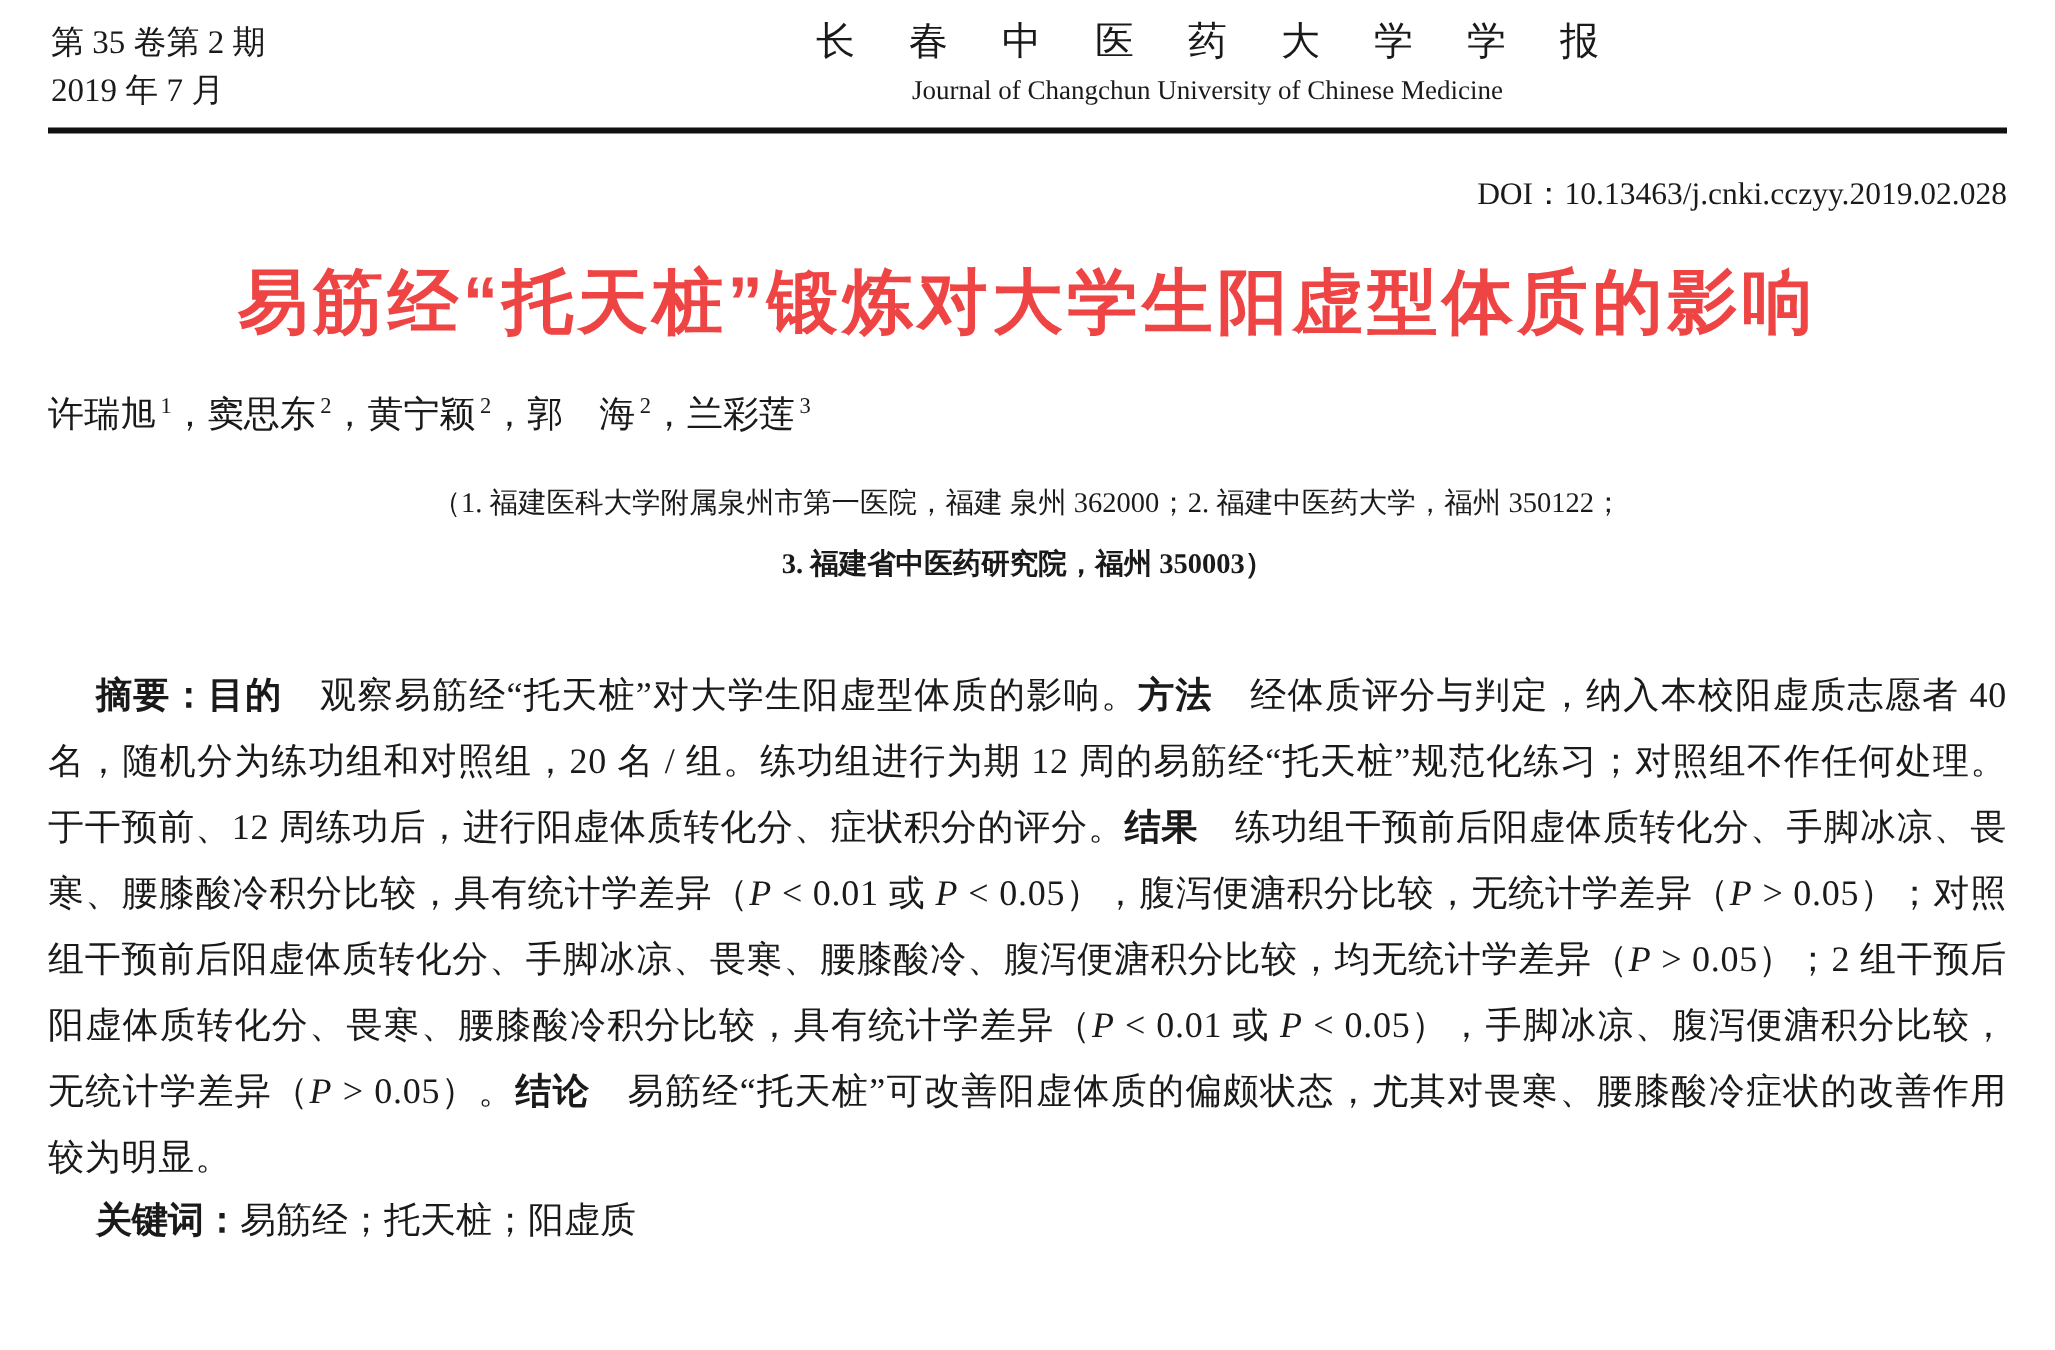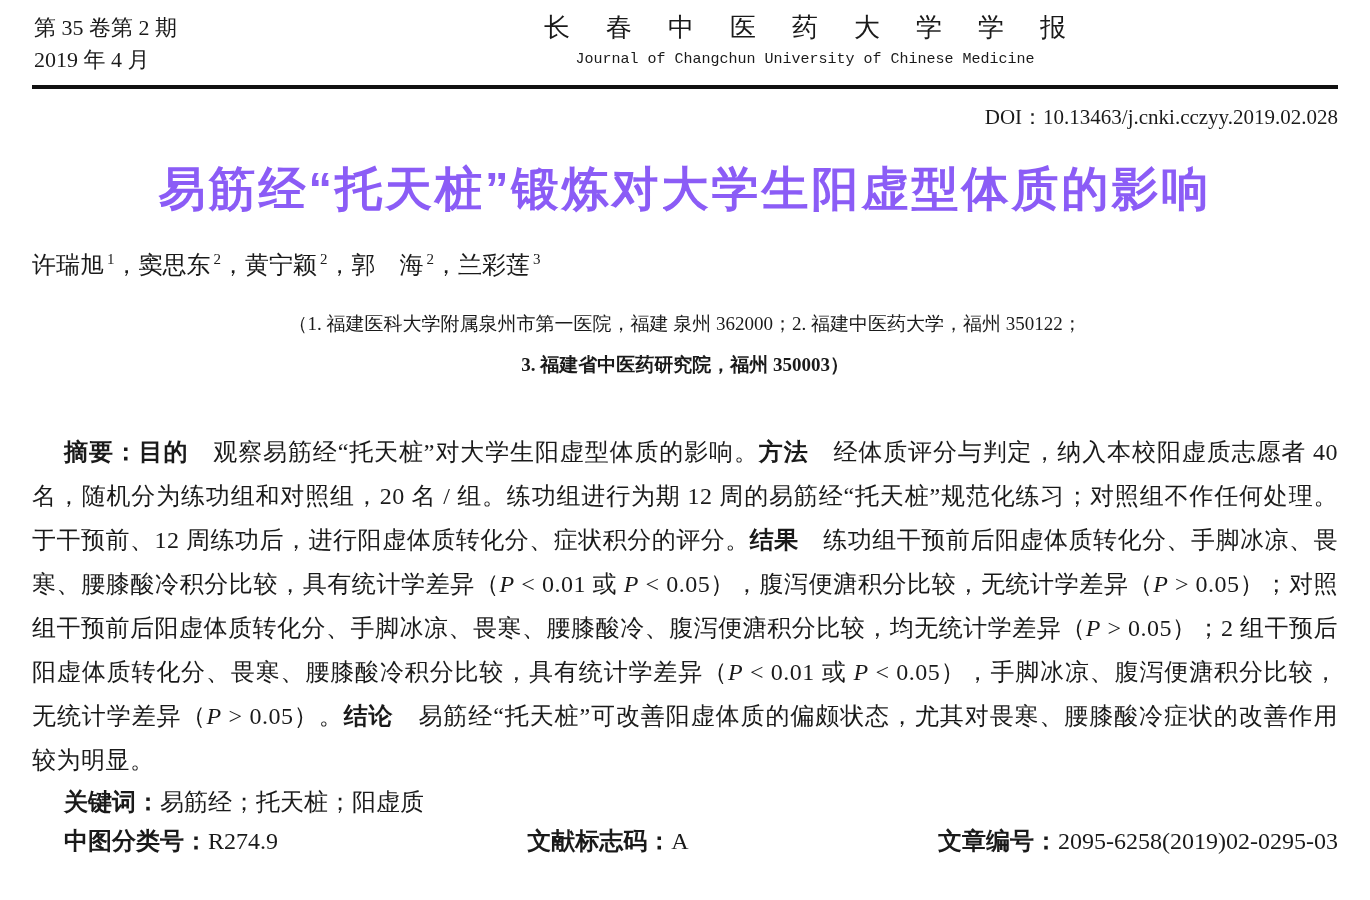--- a/index.html
+++ b/index.html
@@ -25,44 +25,44 @@
   }
   .jh-left, .jh-right { width: 240px; font-size: 22px; line-height: 32px; }
   .jh-right { text-align: right; }
   .jh-center { flex: 1; text-align: center; }
   .jname-cn {
     font-size: 26px; line-height: 32px;
     letter-spacing: 36px;
     padding-left: 36px; 
     white-space: nowrap;
   }
-  .jname-en { font-size: 15px; line-height: 32px; font-family: Liberation Mono, monospace; }
+  .jname-en { font-size: 18px; line-height: 32px; }
 
   .rule {
     height: 4px; background: #111;
     margin-top: 9px;
   }
 
   
   .doi {
-    margin-top: 14px;
+    margin-top: 26px;
     text-align: right;
     font-size: 21px;
   }
 
   
   .title {
     margin-top: 28px;
     text-align: center;
     font-family: "Liberation Sans", "DejaVu Sans", sans-serif;
     font-weight: 700;
     font-size: 47px;
     letter-spacing: 3px;
     line-height: 60px;
-    color: #8b5cf6;
+    color: #ef4444;
   }
   .authors {
     margin-top: 24px;
     text-align: left;
     font-family: "Liberation Sans", "DejaVu Sans", sans-serif;
     font-size: 24px;
     line-height: 32px;
   }
   .authors sup {
     font-family: "Liberation Serif", "DejaVu Serif", serif;
@@ -109,21 +109,21 @@
   }
 </style>
 </head>
 <body>
 
 <div class="page">
 
   <header class="jheader">
     <div class="jh-left">
       <div>第 35 卷第 2 期</div>
-      <div>2019 年 4 月</div>
+      <div>2019 年 7 月</div>
     </div>
     <div class="jh-center">
       <div class="jname-cn">长春中医药大学学报</div>
       <div class="jname-en">Journal of Changchun University of Chinese Medicine</div>
     </div>
   </header>
 
   <div class="rule"></div>
 
   <div class="doi">DOI：10.13463/j.cnki.cczyy.2019.02.028</div>
@@ -132,19 +132,14 @@
 
   <div class="authors" id="authors"><span>许瑞旭</span><sup>1</sup>，<span>窦思东</span><sup>2</sup>，<span>黄宁颖</span><sup>2</sup>，<span>郭　海</span><sup>2</sup>，<span>兰彩莲</span><sup>3</sup></div>
 
   <div class="affil affil-1">（1. 福建医科大学附属泉州市第一医院，福建 泉州 362000；2. 福建中医药大学，福州 350122；</div>
   <div class="affil affil-2">3. 福建省中医药研究院，福州 350003）</div>
 
   <p class="abstract"><b class="hei">摘要：</b><span id="abstract-segments"><b class="hei">目的</b><span>　观察易筋经“托天桩”对大学生阳虚型体质的影响。</span><b class="hei">方法</b><span>　经体质评分与判定，纳入本校阳虚质志愿者 40 名，随机分为练功组和对照组，20 名 / 组。练功组进行为期 12 周的易筋经“托天桩”规范化练习；对照组不作任何处理。于干预前、12 周练功后，进行阳虚体质转化分、症状积分的评分。</span><b class="hei">结果</b><span>　练功组干预前后阳虚体质转化分、手脚冰凉、畏寒、腰膝酸冷积分比较，具有统计学差异（<i class="pvar">P</i> &lt; 0.01 或 <i class="pvar">P</i> &lt; 0.05），腹泻便溏积分比较，无统计学差异（<i class="pvar">P</i> &gt; 0.05）；对照组干预前后阳虚体质转化分、手脚冰凉、畏寒、腰膝酸冷、腹泻便溏积分比较，均无统计学差异（<i class="pvar">P</i> &gt; 0.05）；2 组干预后阳虚体质转化分、畏寒、腰膝酸冷积分比较，具有统计学差异（<i class="pvar">P</i> &lt; 0.01 或 <i class="pvar">P</i> &lt; 0.05），手脚冰凉、腹泻便溏积分比较，无统计学差异（<i class="pvar">P</i> &gt; 0.05）。</span><b class="hei">结论</b><span>　易筋经“托天桩”可改善阳虚体质的偏颇状态，尤其对畏寒、腰膝酸冷症状的改善作用较为明显。</span></span></p>
 
   <p class="keywords"><b class="hei">关键词：</b><span>易筋经；托天桩；阳虚质</span></p>
 
-  <div class="classification">
-    <span><b class="hei">中图分类号：</b><span>R274.9</span></span>
-    <span><b class="hei">文献标志码：</b><span>A</span></span>
-    <span><b class="hei">文章编号：</b><span>2095-6258(2019)02-0295-03</span></span>
-  </div>
 
 </div>
 
 </body></html>

